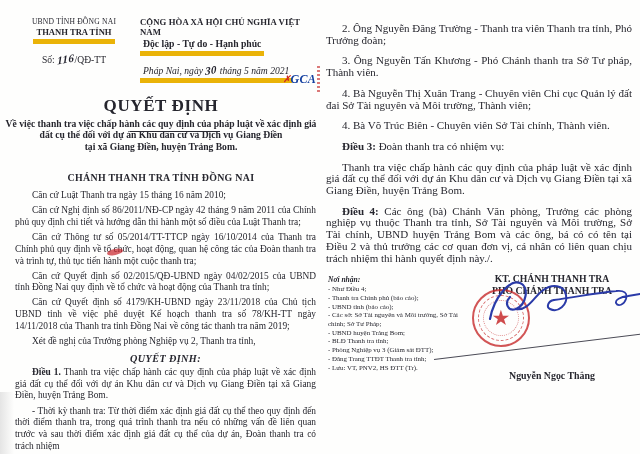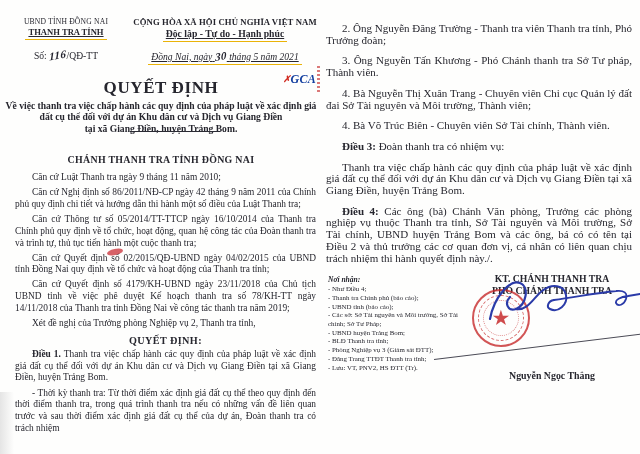--- a/index.html
+++ b/index.html
@@ -8,25 +8,25 @@
     background:#fefefd;
     font-family:"Liberation Serif","DejaVu Serif",serif;
     color:#26262e;
   }
   .page{position:absolute;top:0;height:454px;}
   #left-page{left:0;width:322px;}
   #right-page{left:322px;width:318px;}
 
   
   .hdr{display:flex;margin-top:17px;}
-  .hdr-left{width:132px;text-align:center;}
-  .hdr-right{flex:1;text-align:center;padding-right:4px;}
+  .hdr-left{width:132px;text-align:center;padding-left:8px;}
+  .hdr-right{flex:1;text-align:left;padding-right:4px;}
   .org-parent{font-size:7.6px;letter-spacing:.2px;}
   .org{font-size:8.6px;font-weight:bold;margin-top:1px;}
-  .u-line{display:inline-block;border-bottom:1px solid #eab308;padding:0 3px 1.5px 3px;text-decoration:underline;}
+  .u-line{display:inline-block;border-bottom:5px solid #eab308;padding:0 3px 1.5px 3px;}
   .doc-number{margin-top:9px;font-size:9.6px;}
   .hand{display:inline-block;font-style:italic;font-weight:bold;font-size:11px;
         transform:rotate(-9deg) skewX(-8deg);color:#23232e;letter-spacing:.5px;}
   .motto1{font-size:8.7px;font-weight:bold;letter-spacing:.1px;}
   .motto2{font-size:9.7px;font-weight:bold;margin-top:1px;}
   .dateline{margin-top:8px;font-size:9.6px;font-style:italic;}
   .dateline .u-line{padding-bottom:2.5px;}
 
   
   .vgca{position:absolute;left:283px;top:72px;display:flex;align-items:center;}
@@ -37,21 +37,21 @@
 
   
   .title-block{margin-top:13px;text-align:center;}
   .doc-title{font-size:17px;font-weight:bold;letter-spacing:.6px;}
   .subtitle{font-size:9.6px;font-weight:bold;line-height:11.4px;margin-top:2px;}
   .title-underline{position:absolute;left:130px;top:131px;width:90px;height:1px;background:#2b2b34;}
   .authority{margin-top:20px;text-align:center;font-size:9.9px;font-weight:bold;letter-spacing:.3px;font-family:Liberation Serif, serif;}
   .body-text{padding:0 6px 0 15px;}
   .body-text p{margin:3.4px 0;font-size:9.4px;line-height:11.7px;text-align:justify;text-indent:17px;}
   .recitals{margin-top:7px;}
-  .decision-heading{text-align:center;font-weight:bold;font-size:10.2px;margin:5px 0 2px 0;letter-spacing:.4px;}
+  .decision-heading{text-align:center;font-weight:bold;font-size:10.2px;margin:5px 0 2px 0;letter-spacing:.4px;font-style:italic;}
   .b{font-weight:bold;}
 
   .red-mark{position:absolute;left:107px;top:249px;width:16px;height:6px;
     background:rgba(198,32,40,.7);border-radius:50% 40% 50% 40%;transform:rotate(-10deg);}
 
   
   .rp-body{padding:14px 8px 0 4px;}
   .rp-body p{margin:9px 0;font-size:11px;line-height:11.7px;text-align:justify;text-indent:16px;}
 
   .sig-section{position:relative;margin-top:9px;height:190px;}
@@ -97,21 +97,21 @@
           <span>Số:</span>
           <span class="hand">116</span><span>/QĐ-TT</span>
         </div>
       </div>
       <div class="hdr-right">
         <div class="motto1">CỘNG HÒA XÃ HỘI CHỦ NGHĨA VIỆT NAM</div>
         <div class="motto2">
           <span class="u-line">Độc lập - Tự do - Hạnh phúc</span>
         </div>
         <div class="dateline">
-          <span class="u-line"><span>Đồng Nai, ngày</span>
+          <span class="u-line"><span>Pháp Nai, ngày</span>
           <span class="hand">30</span>
           <span>tháng 5 năm 2021</span></span>
         </div>
       </div>
     </div>
 
     <div class="vgca">
       <span class="vgca-x">✗</span>
       <span class="vgca-txt">GCA</span>
     </div>
@@ -124,21 +124,21 @@
         <div>đất cụ thể đối với dự án Khu dân cư và Dịch vụ Giang Điền</div>
         <div>tại xã Giang Điền, huyện Trảng Bom.</div>
       </div>
     </div>
     <div class="title-underline"></div>
 
     <div class="authority">CHÁNH THANH TRA TỈNH ĐỒNG NAI</div>
 
     <div class="body-text">
       <div class="recitals">
-        <p>Căn cứ Luật Thanh tra ngày 9 tháng 11 năm 2010;</p>
+        <p>Căn cứ Luật Thanh tra ngày 15 tháng 16 năm 2010;</p>
         <p>Căn cứ Nghị định số 86/2011/NĐ-CP ngày 42 tháng 9 năm 2011 của Chính phủ quy định chi tiết và hướng dẫn thi hành một số điều của Luật Thanh tra;</p>
         <p>Căn cứ Thông tư số 05/2014/TT-TTCP ngày 16/10/2014 của Thanh tra Chính phủ quy định về tổ chức, hoạt động, quan hệ công tác của Đoàn thanh tra và trình tự, thủ tục tiến hành một cuộc thanh tra;</p>
         <p>Căn cứ Quyết định số 02/2015/QĐ-UBND ngày 04/02/2015 của UBND tỉnh Đồng Nai quy định về tổ chức và hoạt động của Thanh tra tỉnh;</p>
         <p>Căn cứ Quyết định số 4179/KH-UBND ngày 23/11/2018 của Chủ tịch UBND tỉnh về việc phê duyệt Kế hoạch thanh tra số 78/KH-TT ngày 14/11/2018 của Thanh tra tỉnh Đồng Nai về công tác thanh tra năm 2019;</p>
       </div>
       <p>Xét đề nghị của Trưởng phòng Nghiệp vụ 2, Thanh tra tỉnh,</p>
       <div class="decision-heading">QUYẾT ĐỊNH:</div>
       <p><span class="b">Điều 1.</span> <span>Thanh tra việc chấp hành các quy định của pháp luật về xác định giá đất cụ thể đối với dự án Khu dân cư và Dịch vụ Giang Điền tại xã Giang Điền, huyện Trảng Bom.</span></p>
       <p>- Thời kỳ thanh tra: Từ thời điểm xác định giá đất cụ thể theo quy định đến thời điểm thanh tra, trong quá trình thanh tra nếu có những vấn đề liên quan trước và sau thời điểm xác định giá đất cụ thể của dự án, Đoàn thanh tra có trách nhiệm</p>
     </div>

